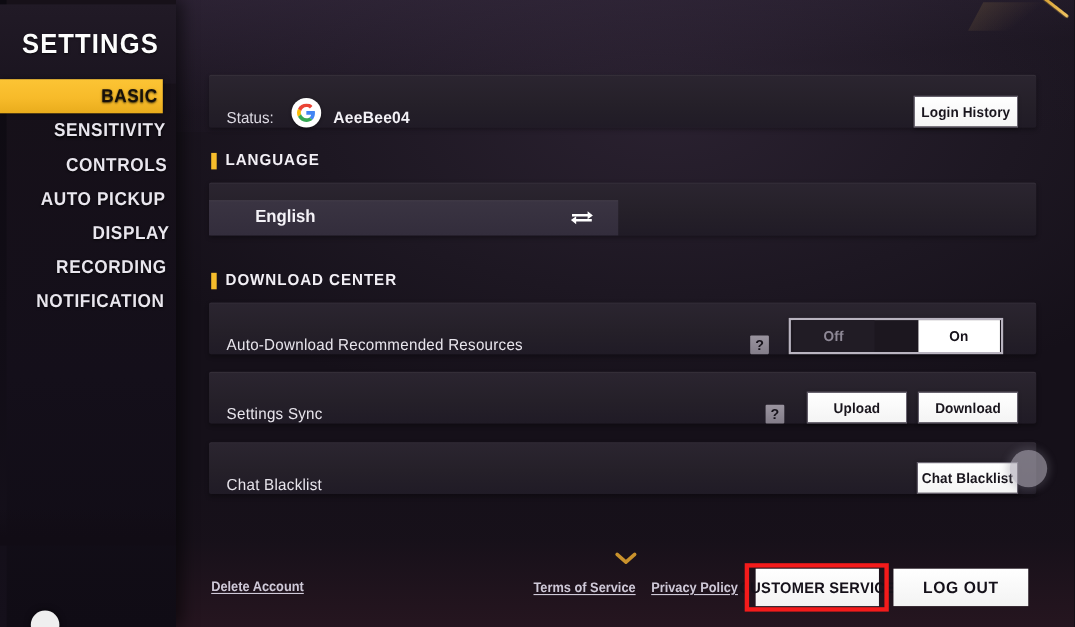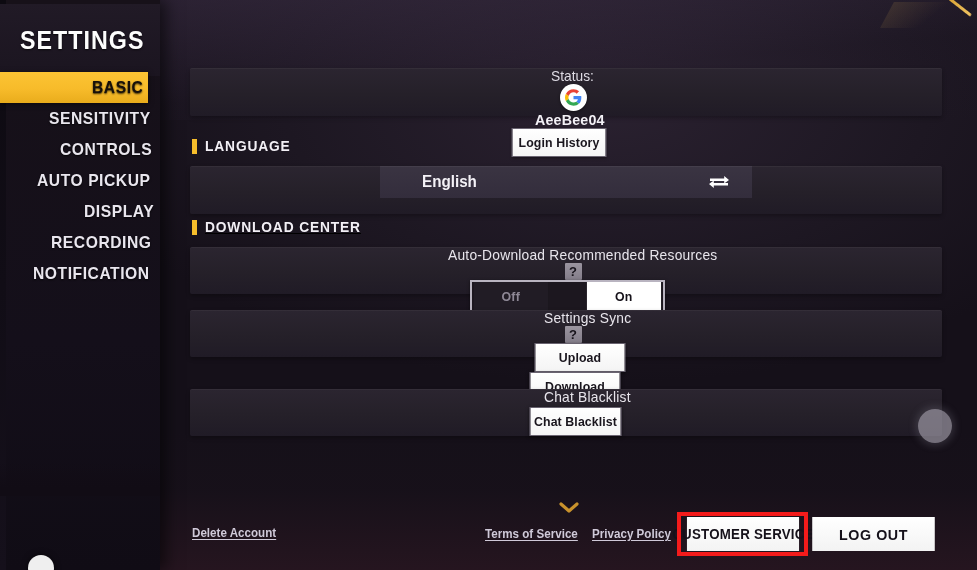--- a/index.html
+++ b/index.html
@@ -152,26 +152,25 @@
     font-weight: 700;
     letter-spacing: .9px;
     font-family: "Liberation Sans Narrow","Liberation Sans",sans-serif;
     transform: scaleX(.95);
     transform-origin: left center;
   }
   .card {
     position: relative;
     background: linear-gradient(to bottom, #2b2530 0%, #252029 55%, #201b26 100%);
     border-radius: 2px;
-    display: flex; align-items: center;
+    display: flex; align-items: flex-end;
     box-shadow: inset 0 1px 0 rgba(255,255,255,.045), 0 2px 4px rgba(0,0,0,.30);
-    flex-direction: column;
   }
   .card.tall { height: 48px; }
-  .card.row  { height: 47px; padding-left: 32px; }
+  .card.row  { height: 47px; }
   .card .rlabel {
     margin-left: 16px;
     color: #e8e5ec;
     font-size: 14.5px;
     font-weight: 500;
     letter-spacing: .25px;
     font-family: "Liberation Sans Narrow","Liberation Sans",sans-serif;
     transform: scaleX(.95);
     transform-origin: left center;
     white-space: nowrap;
@@ -435,21 +434,21 @@
           <span class="lang-val">English</span>
           <span class="swap-ic">
             <svg viewBox="0 0 22 16">
               <path fill="#ffffff" d="M2 4.6h14.2V2.1L21 5.9l-4.8 3.5V6.9H2z"></path>
               <path fill="#ffffff" d="M20 11.4H5.8v2.5L1 10.1l4.8-3.5v2.5H20z"></path>
             </svg>
           </span>
         </div>
       </div>
 
-      <div class="sec-head" style="margin-top:0;text-decoration:underline;">
+      <div class="sec-head" style="margin-top:28px;">
         <span class="sec-bar"></span>
         <span class="sec-txt">DOWNLOAD CENTER</span>
       </div>
 
       <div class="card row">
         <span class="rlabel">Auto-Download Recommended Resources</span>
         <span class="spacer"></span>
         <span class="help">?</span>
         <div class="toggle">
           <div class="seg off">Off</div>
@@ -459,21 +458,21 @@
 
       <div class="card row" style="margin-top:16px;">
         <span class="rlabel">Settings Sync</span>
         <span class="spacer"></span>
         <span class="help">?</span>
         <div class="btn-w btn-up">Upload</div>
         <div class="btn-w btn-dl">Download</div>
       </div>
 
 
-      <div class="card row" style="margin-top:32px;">
+      <div class="card row" style="margin-top:17px;">
         <span class="rlabel">Chat Blacklist</span>
         <span class="spacer"></span>
         <div class="btn-w btn-cb">Chat Blacklist</div>
       </div>
 
     </div>
 
     <div class="chev">
       <svg viewBox="0 0 22 13">
         <path fill="none" stroke="#c9922c" stroke-width="3.2" stroke-linecap="round" stroke-linejoin="round" d="M3 3l8 7 8-7"></path>

